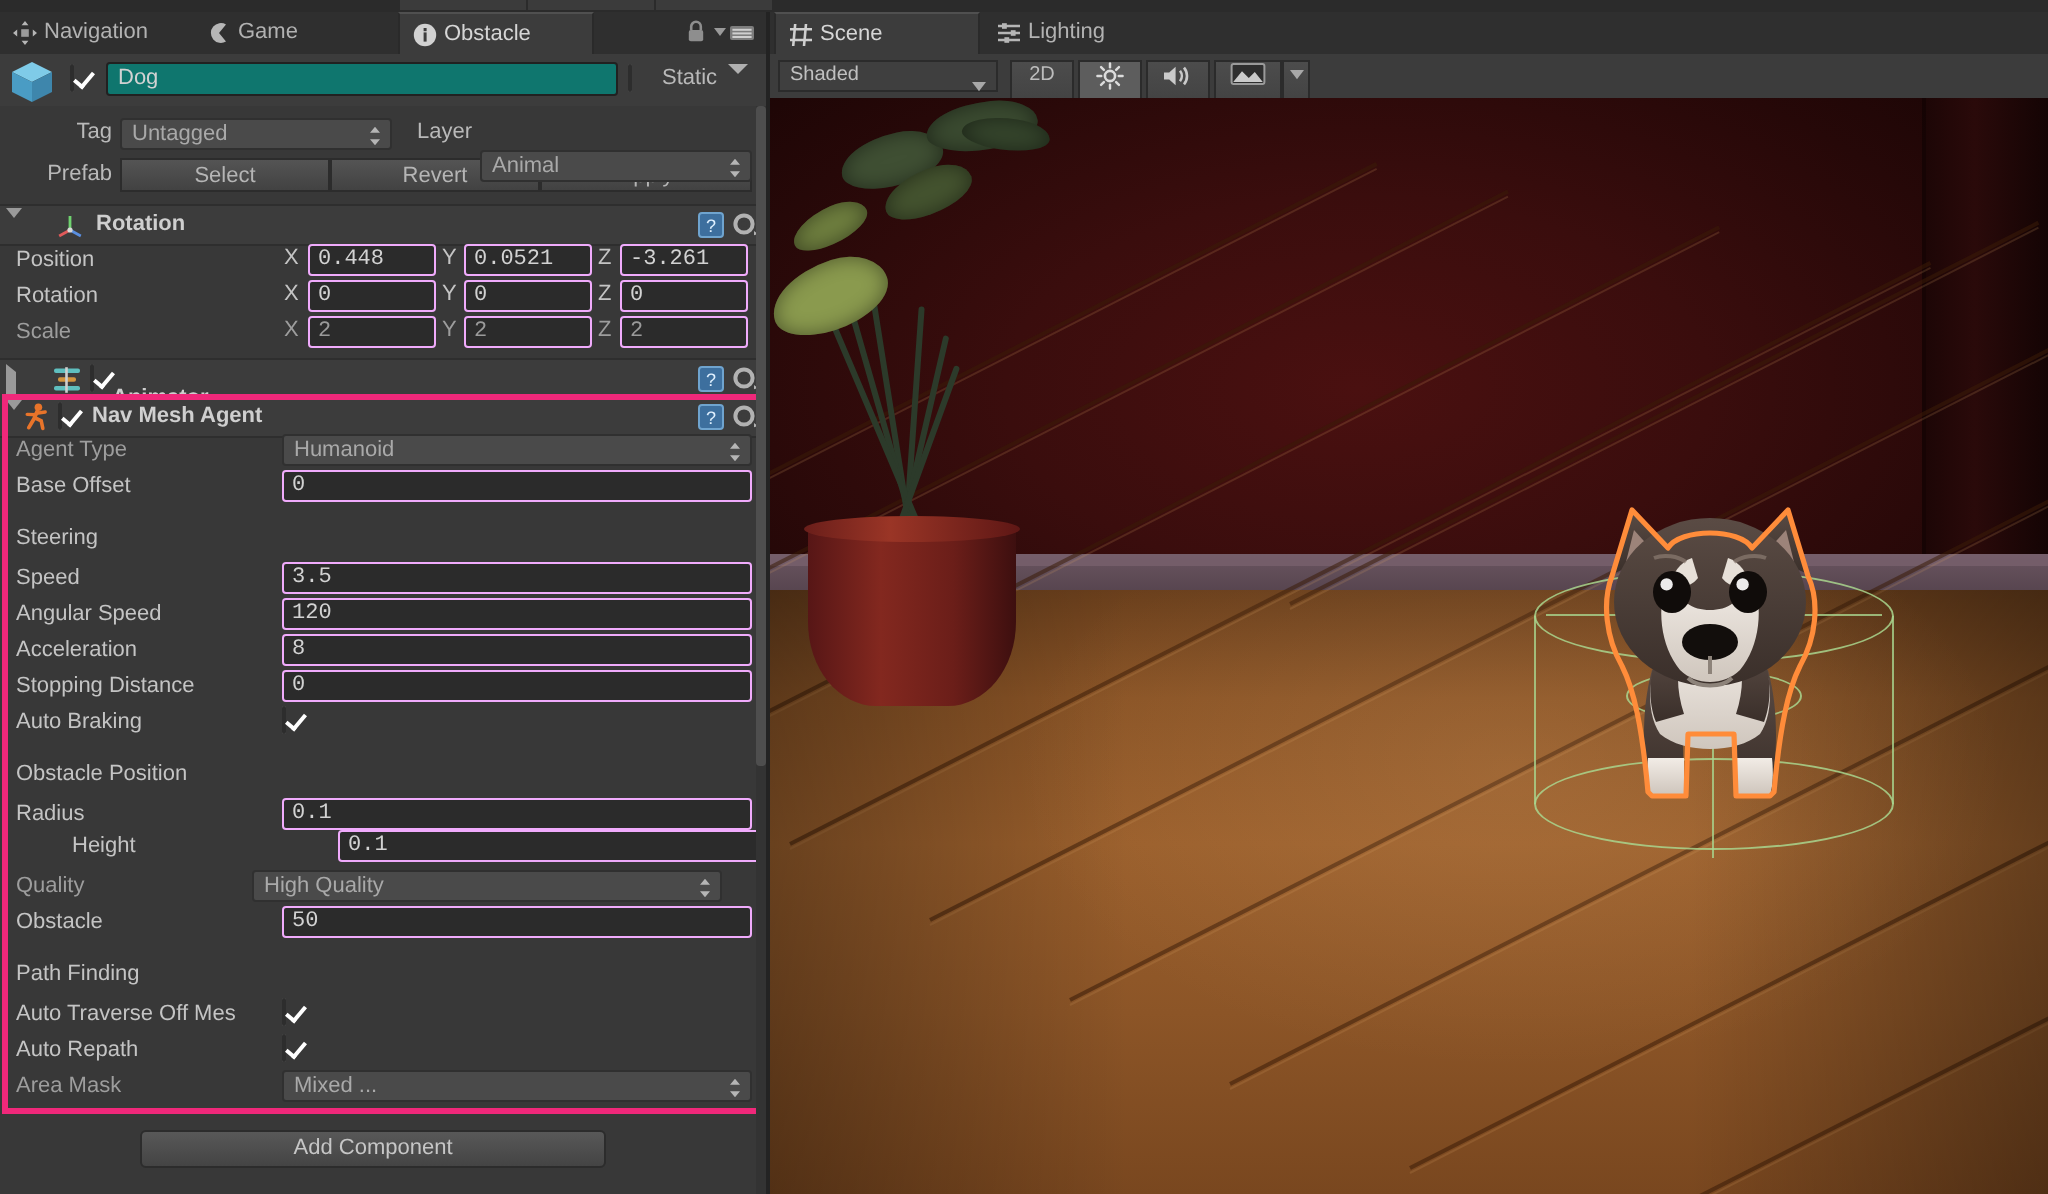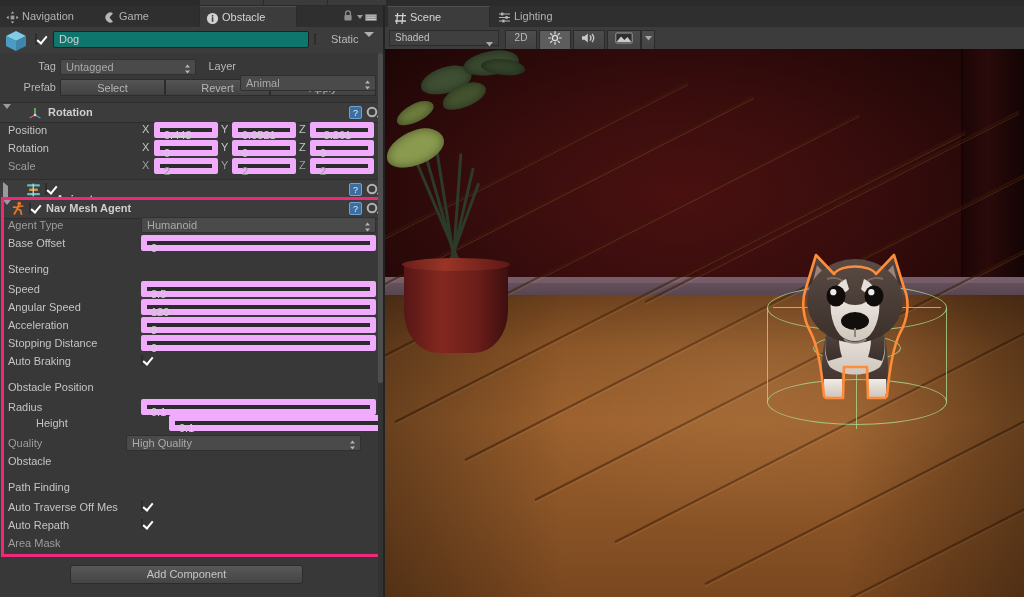--- a/index.html
+++ b/index.html
@@ -68,23 +68,23 @@
        border-left:5px solid #9a9a9a;}
   .comptitle{position:absolute;font-size:11px;font-weight:bold;color:#cfcfcf;line-height:19px;}
   .helpicon{position:absolute;width:13px;height:13px;top:3px;}
   .gearicon{position:absolute;width:14px;height:13px;top:3px;}
 
   
   .prow{position:absolute;left:0;width:307px;height:18px;}
   .plabel{position:absolute;left:8px;top:2px;font-size:11px;color:#c4c4c4;line-height:14px;}
   .plabel.dim{color:#9d9d9d;}
   .sectlabel{position:absolute;left:8px;top:2px;font-size:11px;color:#c4c4c4;line-height:14px;}
-  .field{position:absolute;height:16px;background:#2b2b2b;border:6px solid #f0abfc;
+  .field{position:absolute;height:16px;background:#2b2b2b;border:1px solid #f0abfc;
        border-radius:2px;box-sizing:border-box;line-height:14px;padding-left:4px;
-       color:#d2d2d2;font-size:11px;}
+       color:#d2d2d2;font-size:11px;font-family:Liberation Mono, monospace;}
   .field.dim{color:#9a9a9a;}
   .axis{position:absolute;top:2px;font-size:11px;color:#c4c4c4;}
   .axis.dim{color:#9d9d9d;}
 
   
   #pinkbox{position:absolute;left:1px;top:191px;width:381px;height:360px;
        border:3px solid #f0287a;box-sizing:border-box;pointer-events:none;}
 
   
   #addcomp{position:absolute;left:70px;top:559px;width:233px;height:19px;
@@ -417,34 +417,38 @@
           <div class="field" style="left: 141px; top: 1px; width: 235px;">0.1</div>
         </div>
         <div class="prow" style="top: 428px;">
           <span class="plabel dim">Quality</span>
           <div class="popup ellip" style="position: absolute; left: 126px; top: 1px; width: 235px;"><span>High Quality</span><span class="updown"><svg width="7" height="10" viewBox="0 0 7 10">
                 <path d="M3.5 0.4 L6 3.4 L1 3.4 Z M3.5 9.6 L1 6.6 L6 6.6 Z" fill="#b5b5b5"></path>
               </svg></span></div>
         </div>
         <div class="prow" style="top: 446px;">
           <span class="plabel">Obstacle</span>
+          <div class="field" style="left: 141px; top: 1px; width: 235px;">50</div>
         </div>
         <div class="prow" style="top: 472px;">
           <span class="sectlabel">Path Finding</span>
         </div>
         <div class="prow" style="top: 492px;">
           <span class="plabel">Auto Traverse Off Mes</span>
           <span style="position: absolute; left: 141px; top: 2px;"><span class="chk on"></span></span>
         </div>
         <div class="prow" style="top: 510px;">
           <span class="plabel">Auto Repath</span>
           <span style="position: absolute; left: 141px; top: 2px;"><span class="chk on"></span></span>
         </div>
         <div class="prow" style="top: 528px;">
           <span class="plabel dim">Area Mask</span>
+          <div class="popup ellip" style="position: absolute; left: 141px; top: 1px; width: 235px;"><span>Mixed ...</span><span class="updown"><svg width="7" height="10" viewBox="0 0 7 10">
+                <path d="M3.5 0.4 L6 3.4 L1 3.4 Z M3.5 9.6 L1 6.6 L6 6.6 Z" fill="#b5b5b5"></path>
+              </svg></span></div>
         </div>
       </div>
 
     <div id="pinkbox"></div>
 
     <div id="addcomp">Add Component</div>
 
     <div id="insp-scroll">
       <div id="insp-thumb"></div>
     </div>

